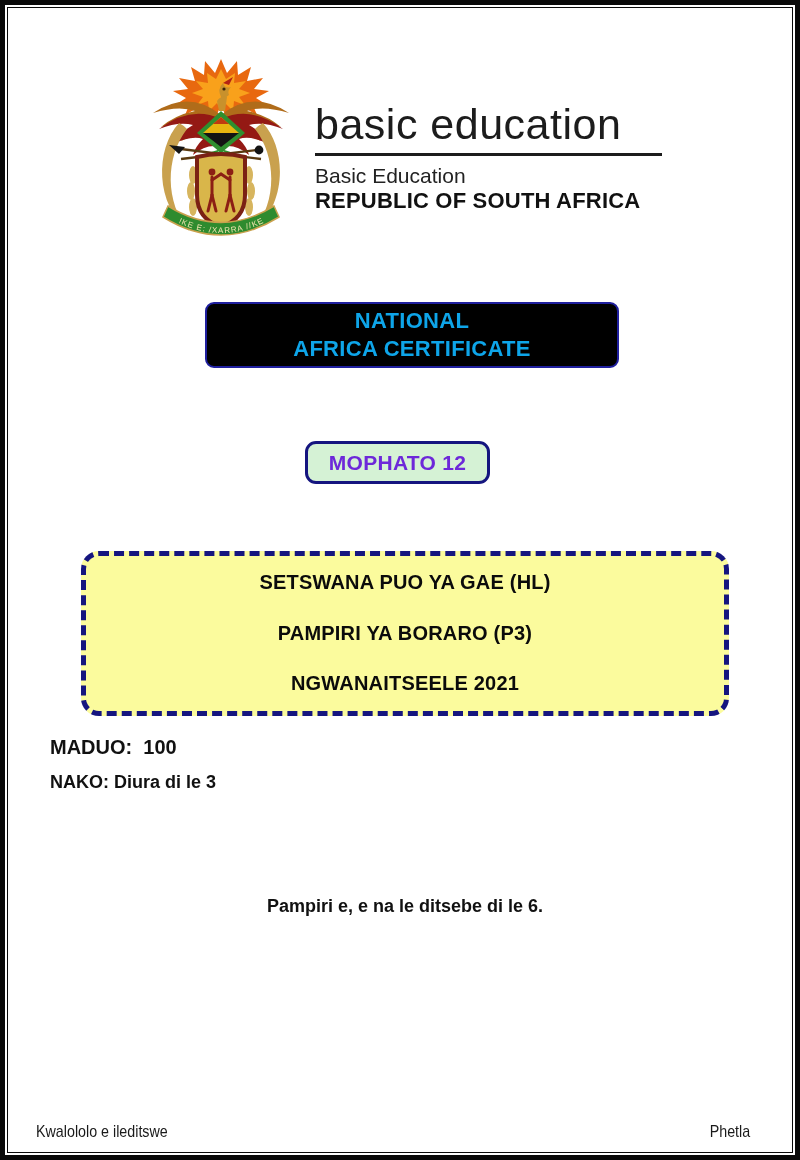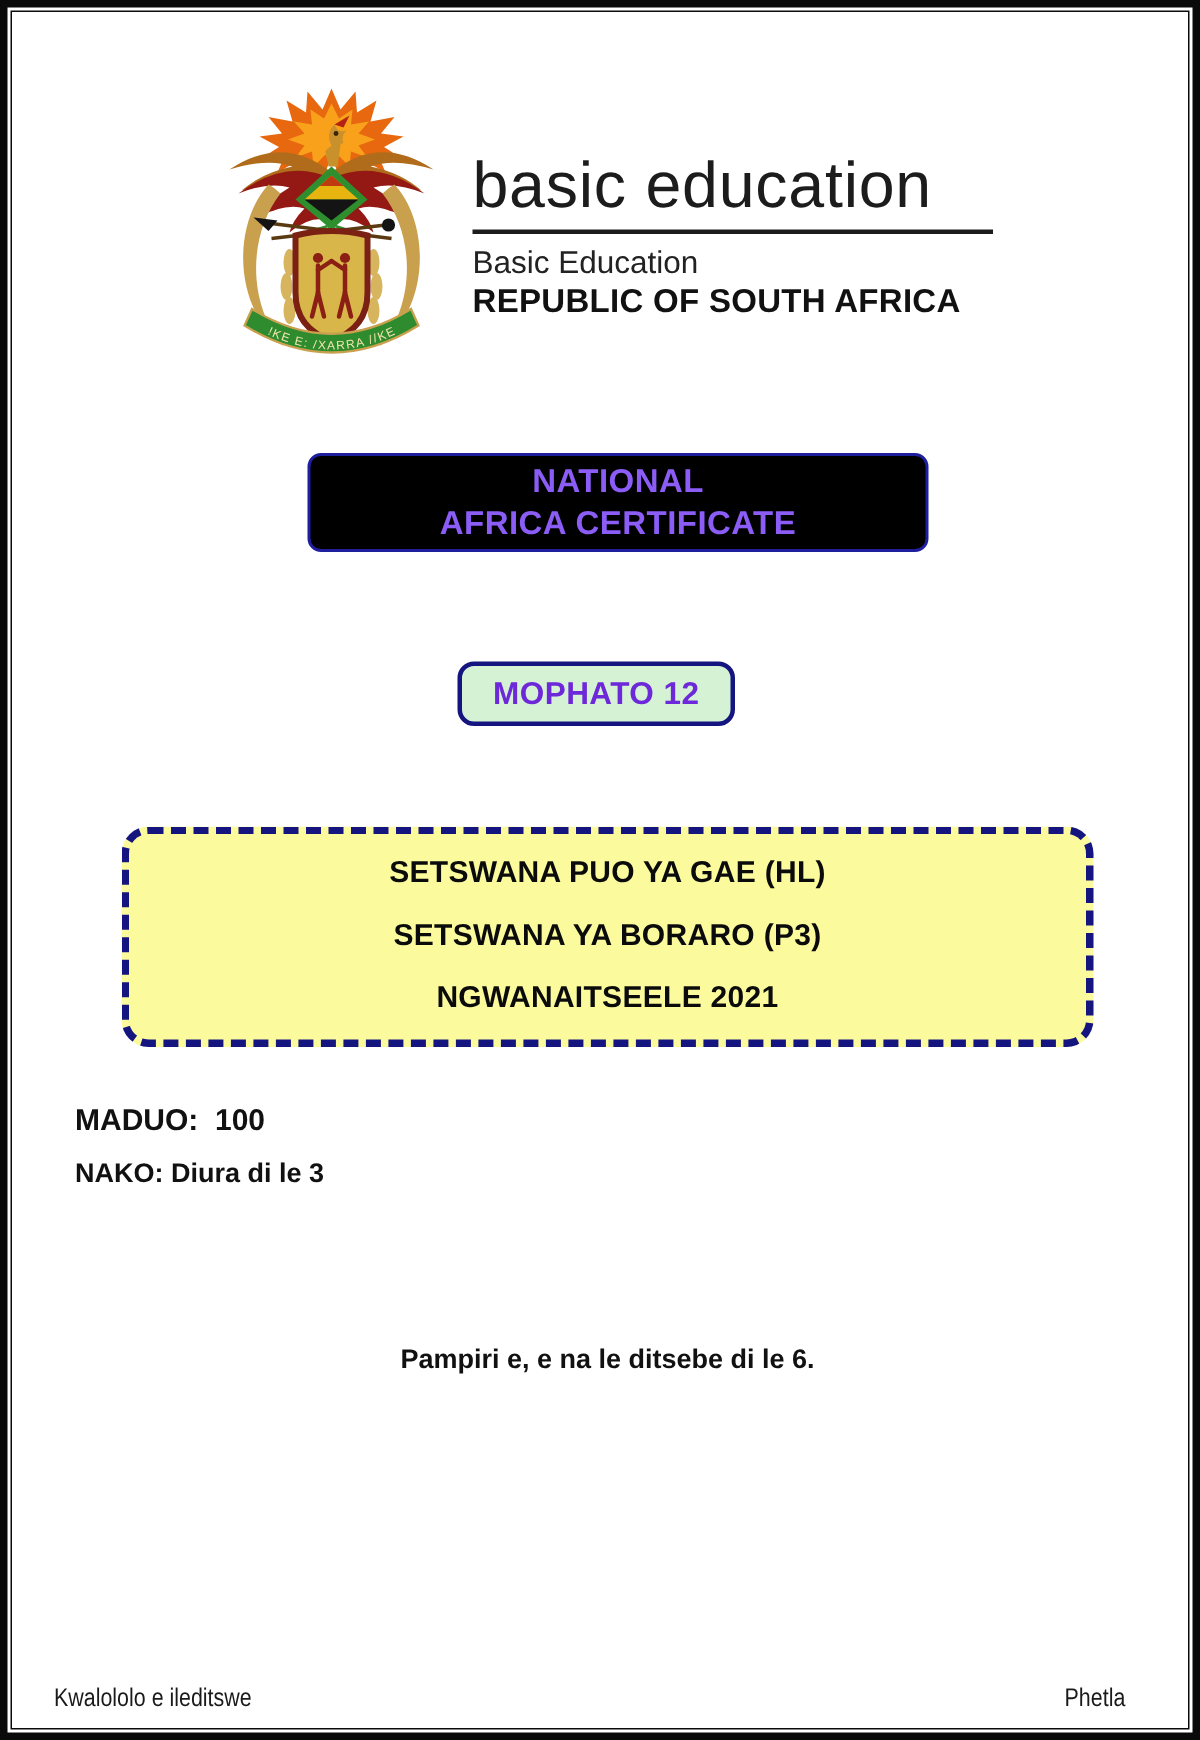--- a/index.html
+++ b/index.html
@@ -20,31 +20,31 @@
   }
   .brand-rule { width:347px; height:3px; background:#1c1c1c; margin-top:5px; }
   .dept { margin-top:7px; font-size:21px; line-height:25px; color:#222; }
   .country { font-size:22px; font-weight:700; line-height:26px; color:#111; letter-spacing:0.2px; }
   
   .nsc-box {
     position:absolute; left:200px; top:297px; width:414px; height:66px;
     background:#000; border:2.5px solid #1f1f9e; border-radius:9px;
     display:flex; flex-direction:column; align-items:center; justify-content:center;
   }
-  .nsc-box .line { color:#8b5cf6; font-weight:700; font-size:22px; line-height:28px; letter-spacing:0.3px; }
+  .nsc-box .line { color:#0ea5e9; font-weight:700; font-size:22px; line-height:28px; letter-spacing:0.3px; }
   
   .grade-badge {
     position:absolute; left:300px; top:436px; width:185px; height:43px;
     background:#d5f2d5; border:3.5px solid #15157f; border-radius:11px;
     display:flex; align-items:center; justify-content:center;
   }
   .grade-badge .label { font-weight:700; font-size:21px; letter-spacing:0.3px; color:#6d28d9; }
   
   .subject-box {
-    position:absolute; left:76px; top:546px; width:648px; height:147px;
+    position:absolute; left:76px; top:546px; width:648px; height:165px;
     background:#fbfb9d; border:5px dashed #15157f; border-radius:18px;
     display:flex; flex-direction:column; align-items:center; justify-content:space-between;
     padding:15px 10px 16px 10px;
   }
   .subject-box .line { font-weight:700; font-size:20px; color:#0b0b0b; letter-spacing:0.2px; }
   
   .detail-marks { position:absolute; left:45px; top:731px; font-weight:700; font-size:20px; white-space:pre; }
   .detail-time  { position:absolute; left:45px; top:767px; font-weight:700; font-size:18px; white-space:pre; }
   .note {
     position:absolute; left:0; top:891px; width:800px; text-align:center;
@@ -164,21 +164,21 @@
     <div class="line">NATIONAL</div>
     <div class="line">AFRICA CERTIFICATE</div>
   </div>
 
   <div class="grade-badge">
     <div class="label">MOPHATO 12</div>
   </div>
 
   <div class="subject-box">
     <div class="line">SETSWANA PUO YA GAE (HL)</div>
-    <div class="line">SETSWANA YA BORARO (P3)</div>
+    <div class="line">PAMPIRI YA BORARO (P3)</div>
     <div class="line">NGWANAITSEELE 2021</div>
   </div>
 
   <div class="detail-marks">MADUO:  100</div>
   <div class="detail-time">NAKO: Diura di le 3</div>
 
   <div class="note">Pampiri e, e na le ditsebe di le 6.</div>
 
   <div class="footer">
     <span class="cond-l">Kwalololo e ileditswe</span>

